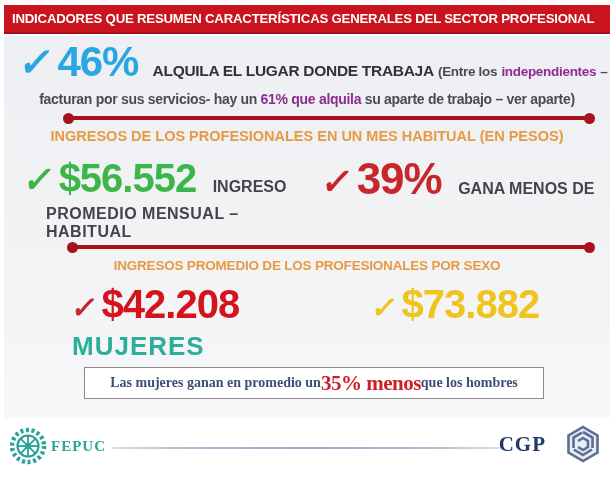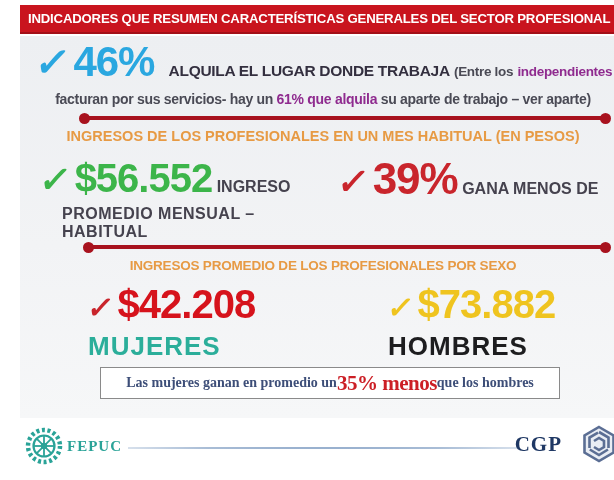--- a/index.html
+++ b/index.html
@@ -3,21 +3,21 @@
 <meta charset="utf-8">
 <style>
   * { margin: 0; padding: 0; box-sizing: border-box; }
   html,body { width: 614px; height: 480px; }
   body {
     font-family: "Liberation Sans", sans-serif;
     background: #ffffff;
     position: relative;
     overflow: hidden;
   }
-  .stage { position: absolute; left: 16px; top: 0; width: 490px; height: 480px; background:#ffffff; }
+  .stage { position: absolute; left: 0; top: 0; width: 490px; height: 480px; background:#ffffff; }
 
   
   .banner {
     position: absolute; left: 4px; top: 5px; width: 606px; height: 29px;
     background: #c9141e;
     border-bottom: 2px solid #a30f18;
     color: #ffffff; font-weight: bold; font-size: 13.2px; letter-spacing: -0.2px;
     line-height: 27px; padding-left: 8px; white-space: nowrap;
   }
 
@@ -63,21 +63,21 @@
     position: absolute; left: 0; width: 606px; text-align: center;
     color: #e79a44; font-weight: bold; white-space: nowrap;
   }
   .heading-income { top: 92px; font-size: 14.5px; }
   .heading-sex    { top: 222px; font-size: 13.5px; letter-spacing: -0.2px; }
 
   .income-left  { position: absolute; left: 20px;  top: 120px; width: 295px; }
   .income-right { position: absolute; left: 318px; top: 118px; width: 280px; }
   .big-green { color: #3cb54a; font-size: 40px; font-weight: bold; letter-spacing: -1px; text-align: right; }
   .big-red   { color: #c9252c; font-size: 44px; font-weight: bold; letter-spacing: -1px; }
-  .sub-label { color: #45424e; font-size: 16px; font-weight: bold; }
+  .sub-label { color: #45424e; font-size: 16px; font-weight: bold; margin-left: 12px; }
   .income-left .line2  { margin: 4px 0 0 22px; color: #45424e; font-size: 16px; font-weight: bold; letter-spacing: 0.5px; }
   .income-right .line2 { margin: 0 0 0 30px;  color: #3a3741; font-size: 15.5px; font-weight: bold; }
 
   .sex-left  { position: absolute; left: 68px;  top: 246px; }
   .sex-right { position: absolute; left: 368px; top: 246px; }
   .val-red    { color: #d6131c; font-size: 40px; font-weight: bold; letter-spacing: -1px; }
   .val-yellow { color: #efc41f; font-size: 40px; font-weight: bold; letter-spacing: -1px; }
   .sex-label-women { margin-top: 4px; color: #2bae9a; font-size: 26px; font-weight: bold; letter-spacing: 1px; }
   .sex-label-men   { margin-top: 4px; color: #1d1d1f; font-size: 26px; font-weight: bold; letter-spacing: 1px; }
 
@@ -154,21 +154,20 @@
         <span class="val-red">$42.208</span>
       </div>
       <div class="sex-label-women">MUJERES</div>
     </div>
 
     <div class="sex-right">
       <div>
         <span class="chk chk-yellow">✓</span>
         <span class="val-yellow">$73.882</span>
       </div>
-      <div class="sex-label-men">HOMBRES</div>
     </div>
 
     <div class="note-box">
       <span class="note-navy">Las mujeres ganan en promedio un</span>
       <span class="note-red">35% menos</span>
       <span class="note-navy">que los hombres</span>
     </div>
   </div>
 
   <div class="footer">

